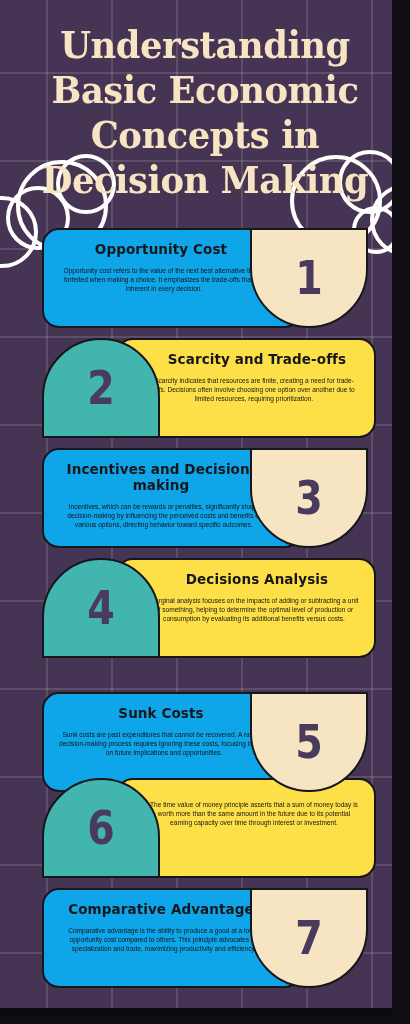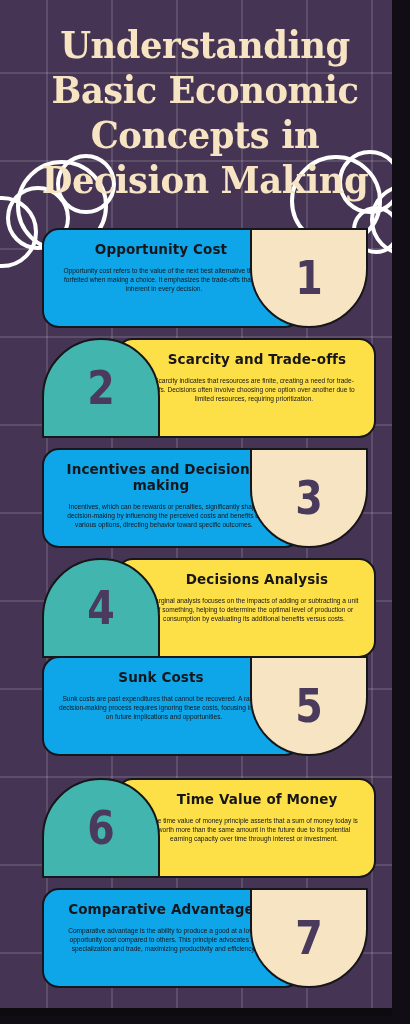--- a/index.html
+++ b/index.html
@@ -219,32 +219,31 @@
       </div>
       <div class="card right-text" style="top: 558px;">
         <div class="panel">
           <div class="c-title">Decisions Analysis</div>
           <div class="c-body">Marginal analysis focuses on the impacts of adding or subtracting a unit of something, helping to determine the optimal level of production or consumption by evaluating its additional benefits versus costs.</div>
         </div>
         <div class="badge">
           <span class="num">4</span>
         </div>
       </div>
-      <div class="card left-text" style="top: 656px;">
+      <div class="card left-text" style="top: 692px;">
         <div class="panel">
           <div class="c-title">Sunk Costs</div>
           <div class="c-body">Sunk costs are past expenditures that cannot be recovered. A rational decision-making process requires ignoring these costs, focusing instead on future implications and opportunities.</div>
         </div>
         <div class="badge">
           <span class="num">5</span>
         </div>
       </div>
       <div class="card right-text" style="top: 778px;">
         <div class="panel">
-          <div class="c-title">Time Value of Money</div>
           <div class="c-body">The time value of money principle asserts that a sum of money today is worth more than the same amount in the future due to its potential earning capacity over time through interest or investment.</div>
         </div>
         <div class="badge">
           <span class="num">6</span>
         </div>
       </div>
       <div class="card left-text" style="top: 888px;">
         <div class="panel">
           <div class="c-title">Comparative Advantage</div>
           <div class="c-body">Comparative advantage is the ability to produce a good at a lower opportunity cost compared to others. This principle advocates for specialization and trade, maximizing productivity and efficiency.</div>

